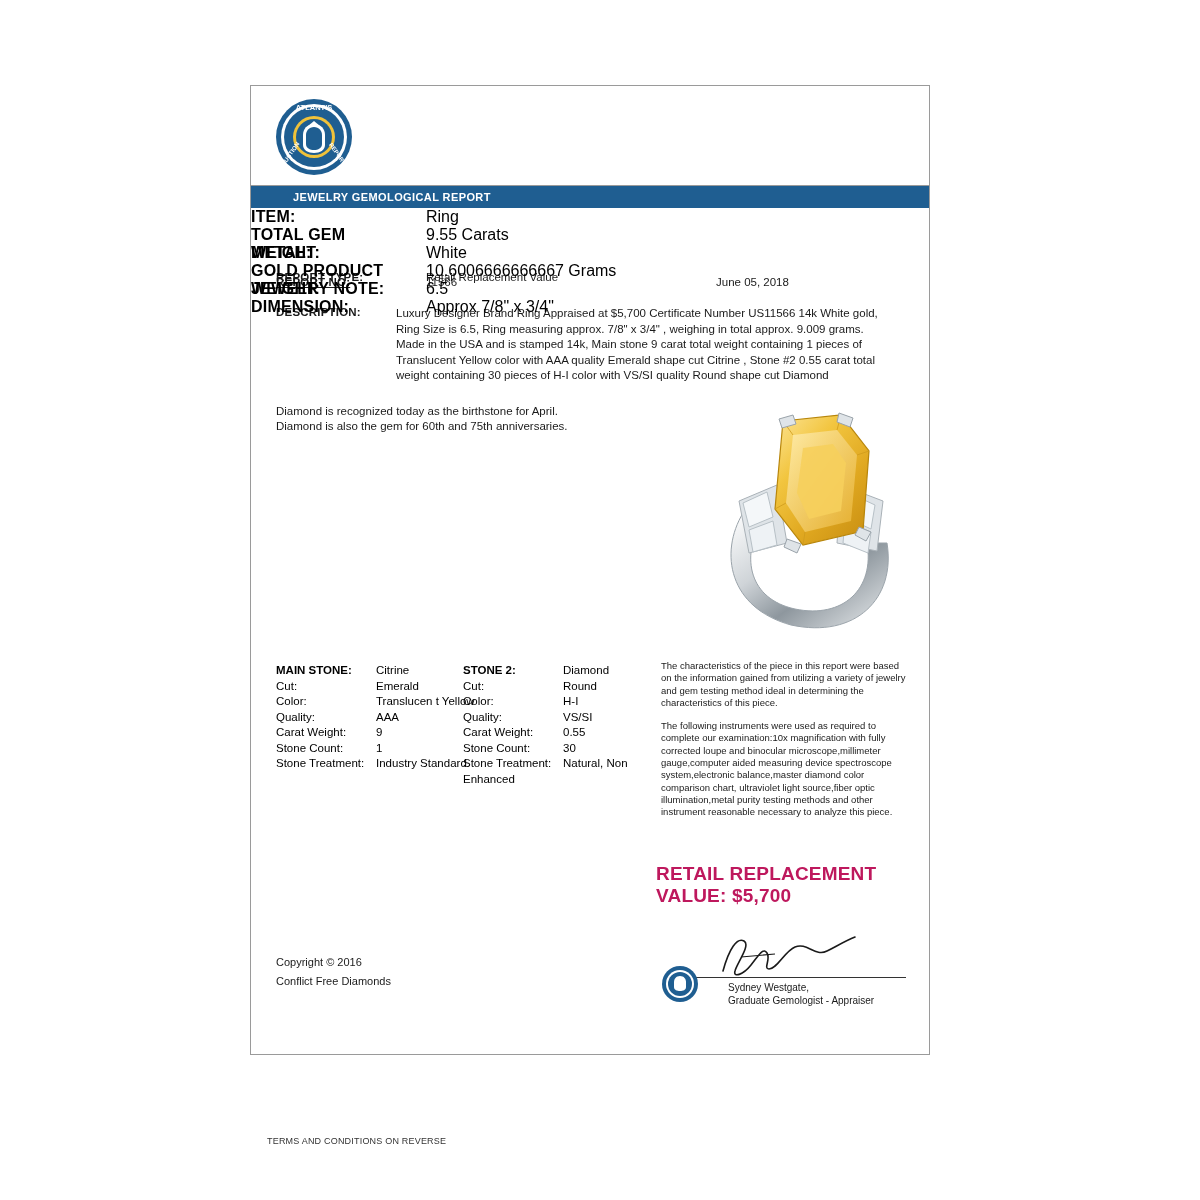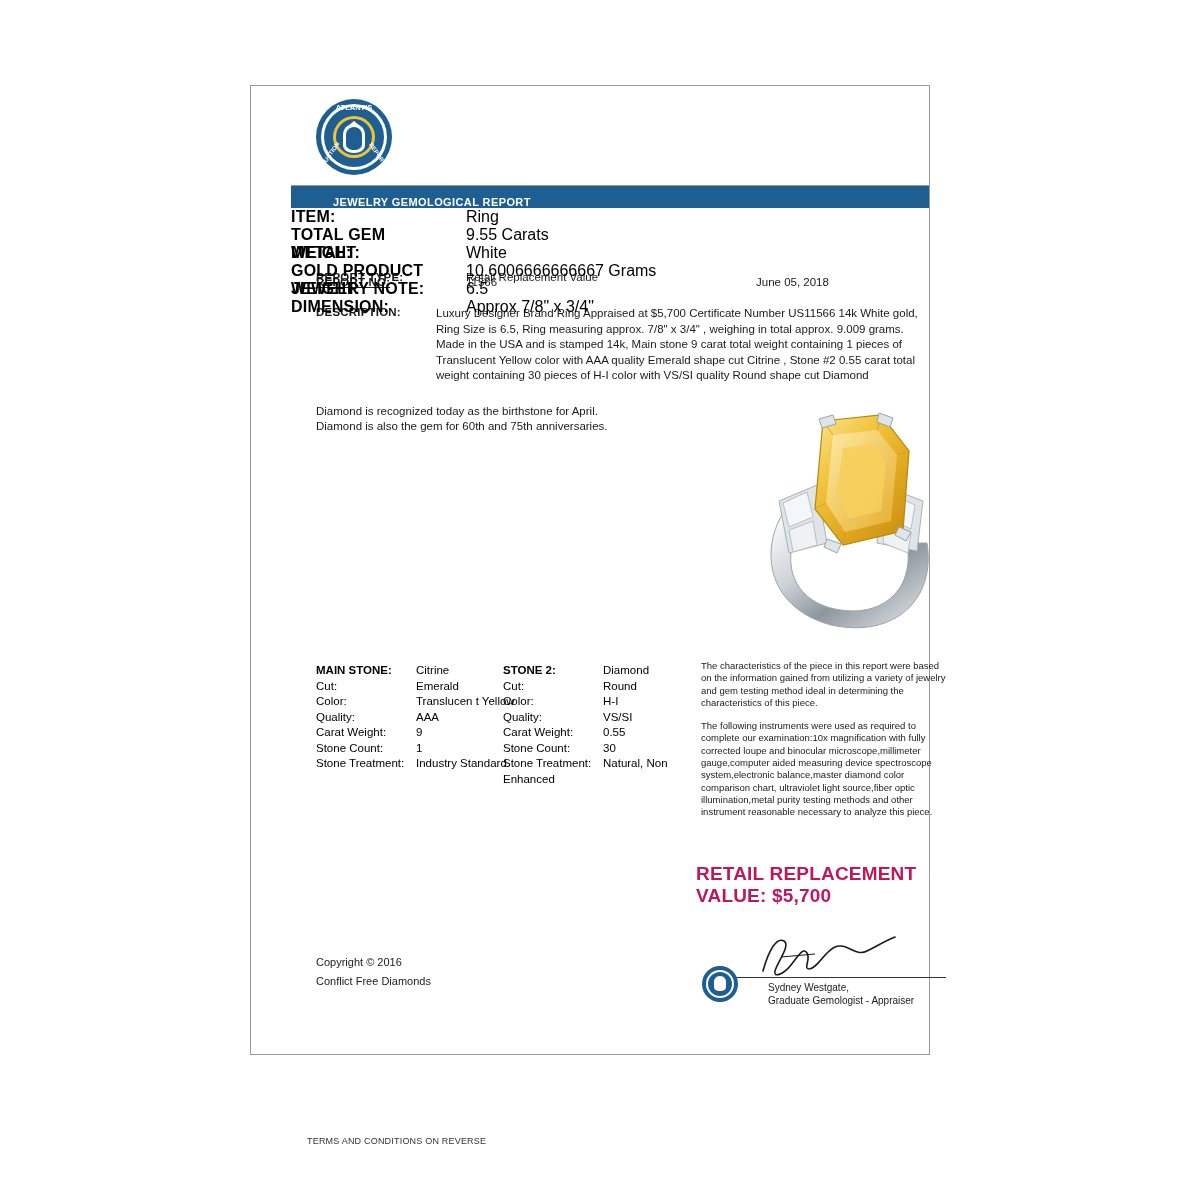--- a/index.html
+++ b/index.html
@@ -18,21 +18,20 @@
   }
   .doc {
     position: absolute;
     left: 250px;
     top: 85px;
     width: 680px;
     height: 970px;
     background: #ffffff;
     border: 1px solid #9a9a9a;
     box-sizing: border-box;
-    padding-left: 40px;
   }
   
   .header {
     position: relative;
     height: 100px;
     border-bottom: 1px solid #9a9a9a;
     box-sizing: border-box;
   }
   .logo {
     position: absolute;
@@ -61,21 +60,21 @@
     font-size: 14px;
     color: #4a5a66;
     margin-top: 4px;
     letter-spacing: 0.2px;
   }
   
   .bluebar {
     height: 22px;
     background: #1f5e91;
     display: flex;
-    align-items: flex-end;
+    align-items: center;
   }
   .bluebar span {
     color: #ffffff;
     font-size: 11px;
     font-weight: bold;
     letter-spacing: 0.4px;
     padding-left: 42px;
   }
   
   .body {

